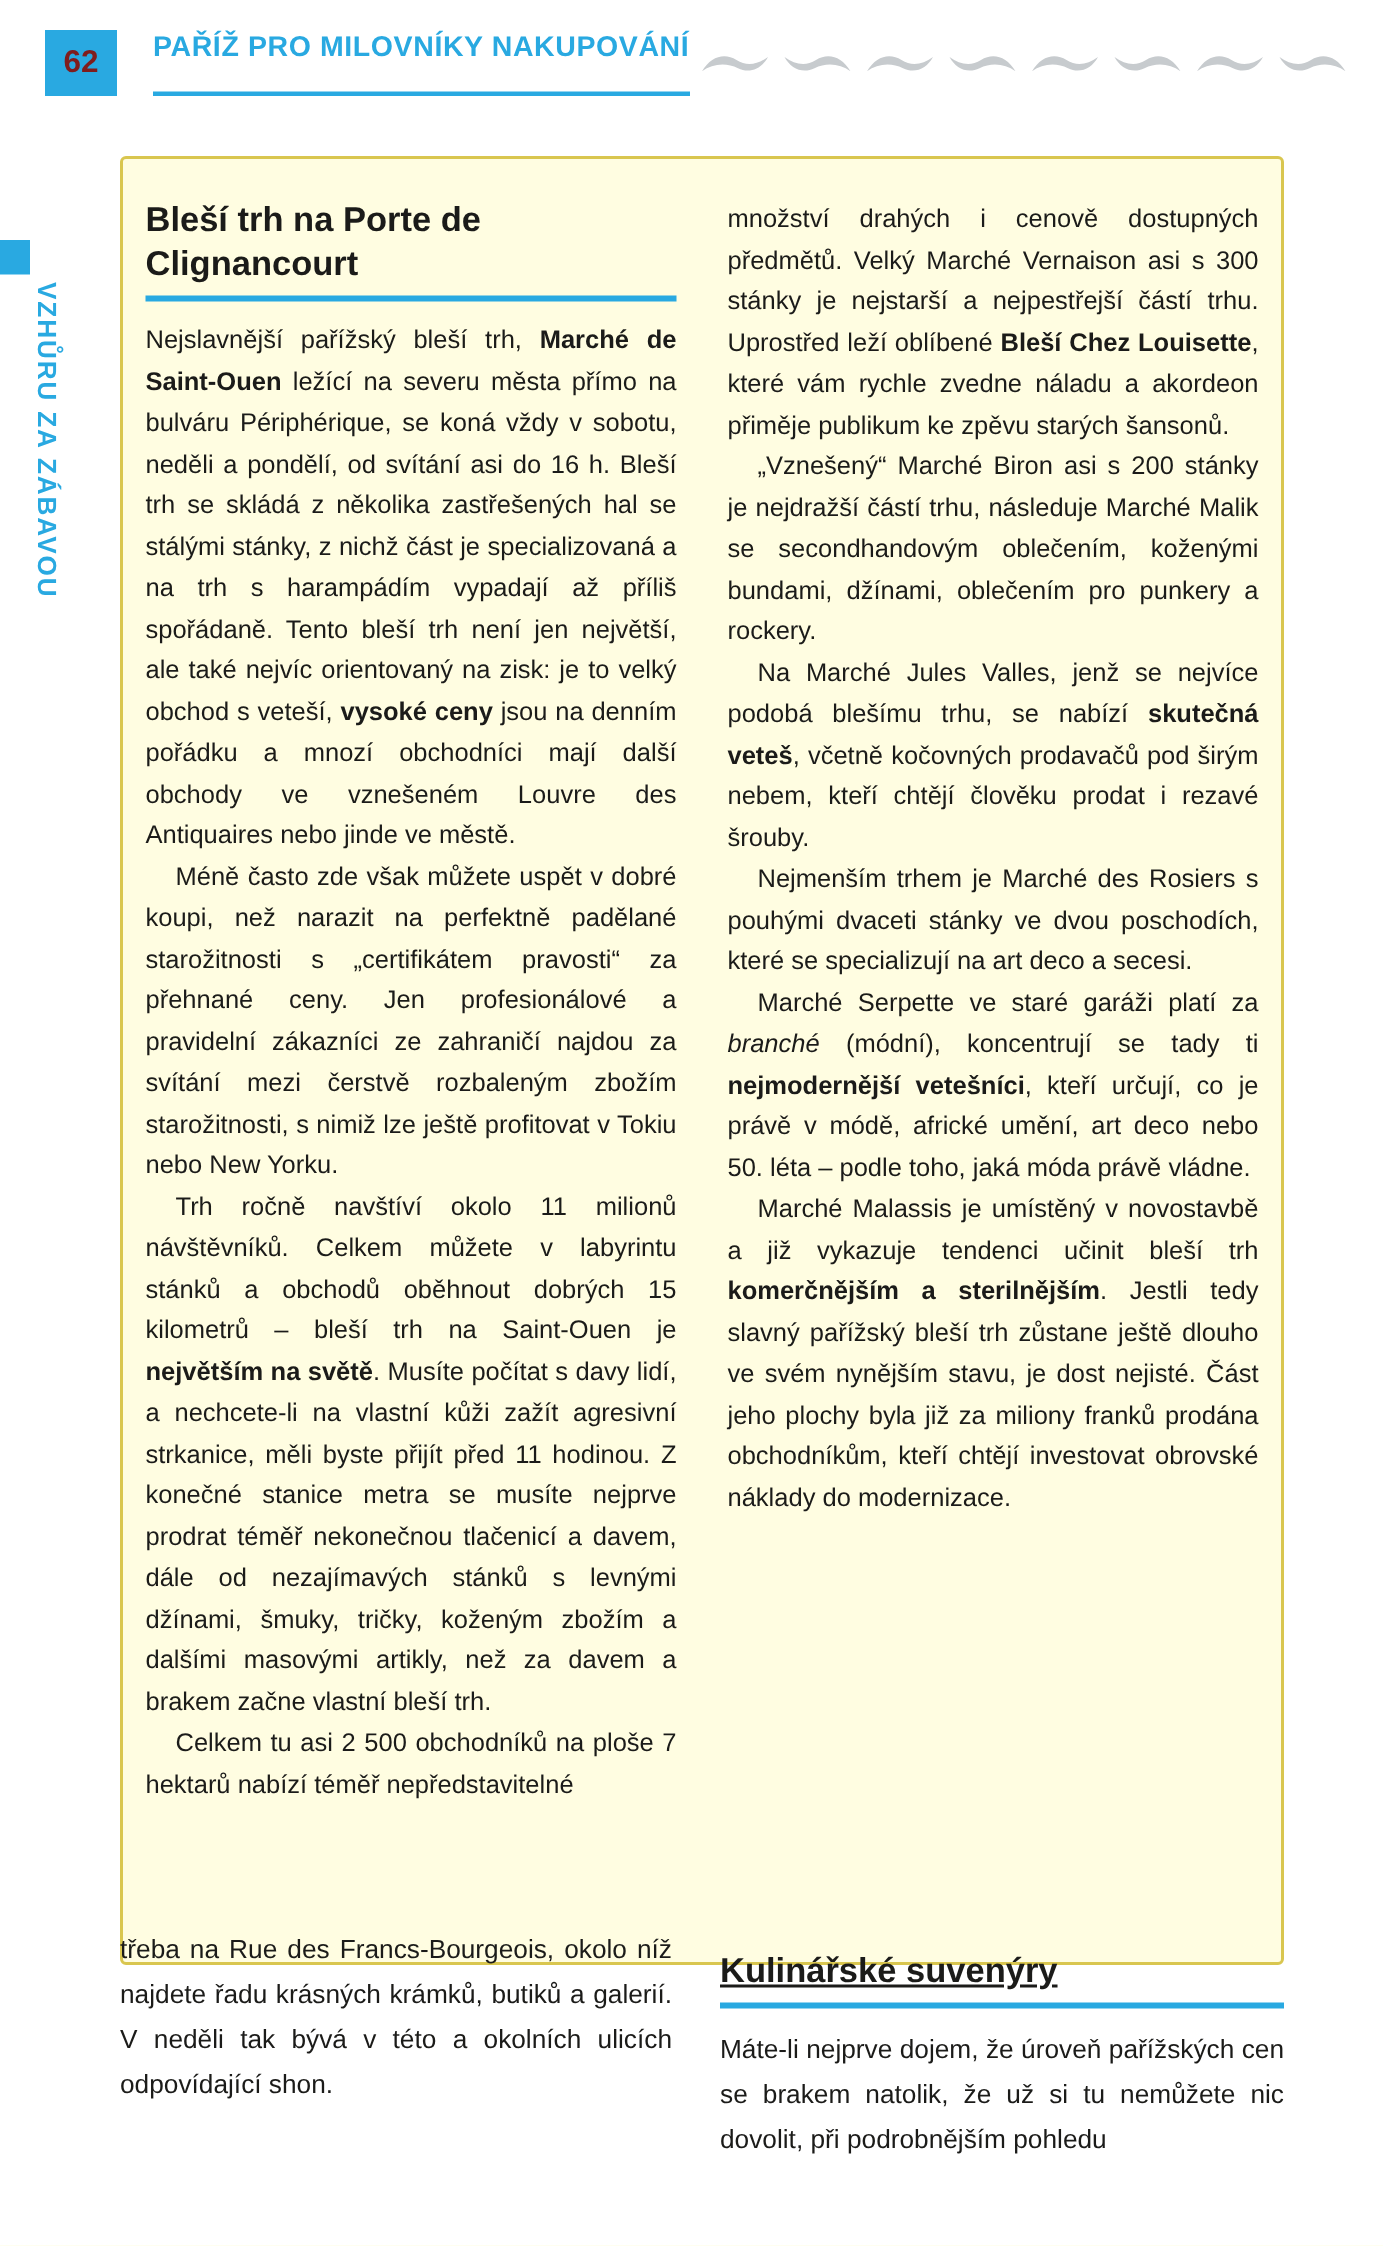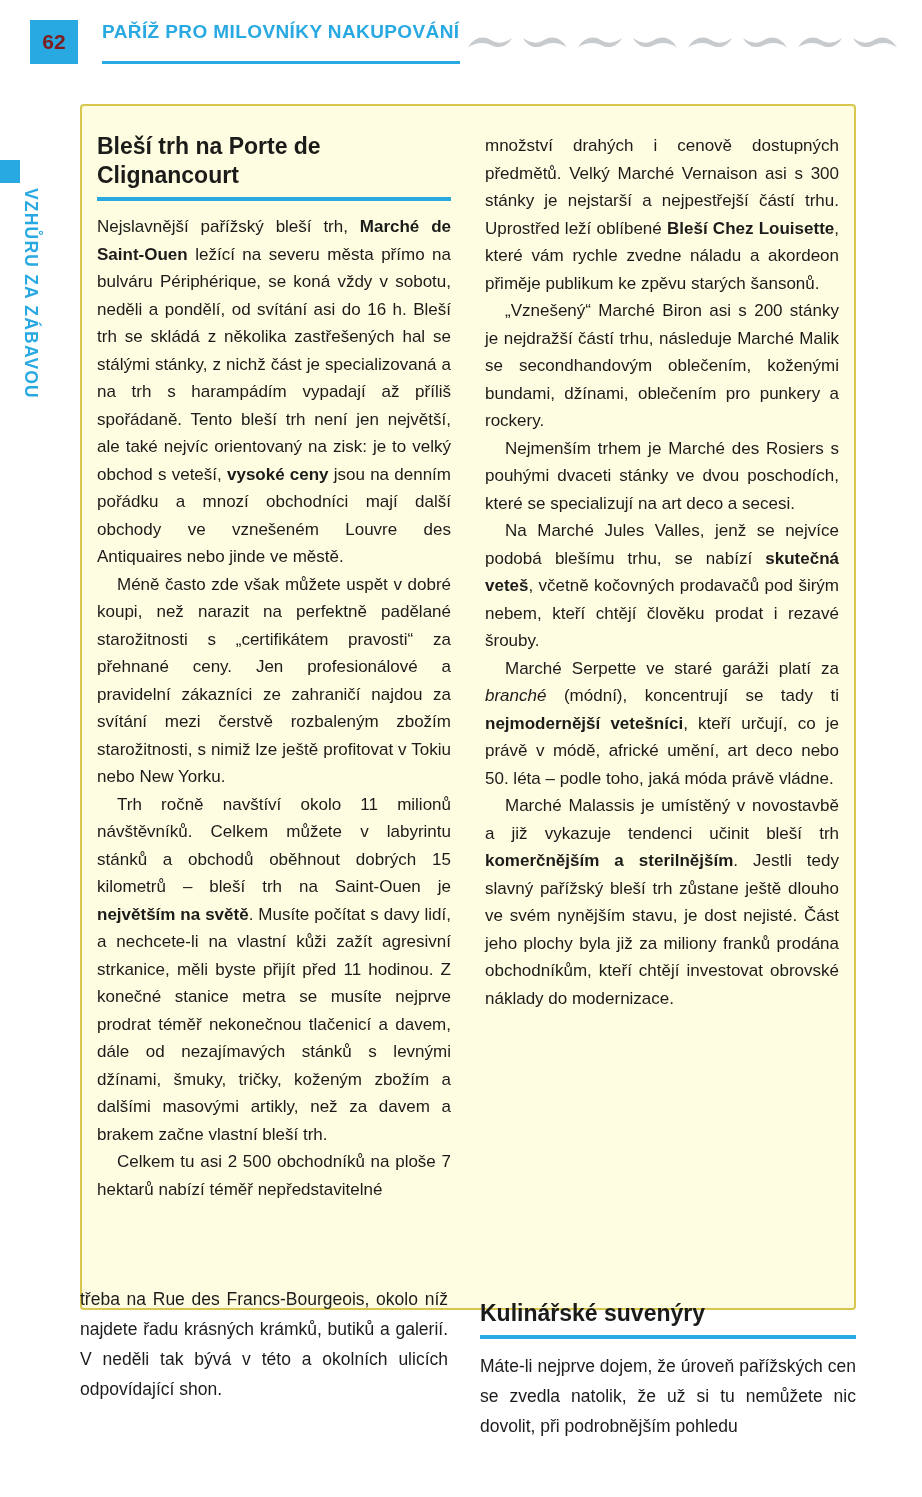--- a/index.html
+++ b/index.html
@@ -38,21 +38,21 @@
   .box-title{font-size:23px;font-weight:bold;line-height:1.24;margin:0;max-width:250px;color:var(--text);}
   .rule{height:4px;background:var(--blue);margin:8px 0 12px 0;}
   p.body{margin:0;font-size:17px;line-height:27.5px;text-align:justify;color:var(--text);
     hyphens:auto;-webkit-hyphens:auto;}
   p.ind{text-indent:20px;}
   .b{font-weight:bold;}
   .i{font-style:italic;}
   
   .below-left{position:absolute;left:80px;top:1284px;width:368px;}
   .below-right{position:absolute;left:480px;top:1300px;width:376px;}
-  .section-title{font-size:23px;font-weight:bold;margin:0;color:var(--text);}
+  .section-title{font-size:23px;font-weight:bold;margin:0;color:var(--text);text-decoration:underline;}
   .below-left p.body,.below-right p.body{font-size:17.5px;line-height:30px;}
 </style>
 </head>
 <body>
 
 <div class="header">
   <div class="pagenum">62</div>
   <div class="header-title">PAŘÍŽ PRO MILOVNÍKY NAKUPOVÁNÍ</div>
   <div class="ornaments">
     <span class="ornament">
@@ -106,28 +106,28 @@
     <h2 class="box-title">Bleší trh na Porte de Clignancourt</h2>
     <div class="rule"></div>
     <p class="body"><span>Nejslavnější pařížský bleší trh, </span><span class="b">Marché de Saint-Ouen</span><span> ležící na severu města přímo na bulváru Périphérique, se koná vždy v sobotu, neděli a pondělí, od svítání asi do 16 h. Bleší trh se skládá z několika zastřešených hal se stálými stánky, z nichž část je specializovaná a na trh s harampádím vypadají až příliš spořádaně. Tento bleší trh není jen největší, ale také nejvíc orientovaný na zisk: je to velký obchod s veteší, </span><span class="b">vysoké ceny</span><span> jsou na denním pořádku a mnozí obchodníci mají další obchody ve vznešeném Louvre des Antiquaires nebo jinde ve městě.</span></p>
     <p class="body ind"><span>Méně často zde však můžete uspět v dobré koupi, než narazit na perfektně padělané starožitnosti s „certifikátem pravosti“ za přehnané ceny. Jen profesionálové a pravidelní zákazníci ze zahraničí najdou za svítání mezi čerstvě rozbaleným zbožím starožitnosti, s nimiž lze ještě profitovat v Tokiu nebo New Yorku.</span></p>
     <p class="body ind"><span>Trh ročně navštíví okolo 11 milionů návštěvníků. Celkem můžete v labyrintu stánků a obchodů oběhnout dobrých 15 kilometrů – bleší trh na Saint-Ouen je </span><span class="b">největším na světě</span><span>. Musíte počítat s davy lidí, a nechcete-li na vlastní kůži zažít agresivní strkanice, měli byste přijít před 11 hodinou. Z konečné stanice metra se musíte nejprve prodrat téměř nekonečnou tlačenicí a davem, dále od nezajímavých stánků s levnými džínami, šmuky, tričky, koženým zbožím a dalšími masovými artikly, než za davem a brakem začne vlastní bleší trh.</span></p>
     <p class="body ind"><span>Celkem tu asi 2 500 obchodníků na ploše 7 hektarů nabízí téměř nepředstavitelné</span></p>
   </div>
   <div class="col">
     <p class="body"><span>množství drahých i cenově dostupných předmětů. Velký Marché Vernaison asi s 300 stánky je nejstarší a nejpestřejší částí trhu. Uprostřed leží oblíbené </span><span class="b">Bleší Chez Louisette</span><span>, které vám rychle zvedne náladu a akordeon přiměje publikum ke zpěvu starých šansonů.</span></p>
     <p class="body ind"><span>„Vznešený“ Marché Biron asi s 200 stánky je nejdražší částí trhu, následuje Marché Malik se secondhandovým oblečením, koženými bundami, džínami, oblečením pro punkery a rockery.</span></p>
+    <p class="body ind"><span>Na Marché Jules Valles, jenž se nejvíce podobá blešímu trhu, se nabízí </span><span class="b">skutečná veteš</span><span>, včetně kočovných prodavačů pod širým nebem, kteří chtějí člověku prodat i rezavé šrouby.</span></p>
     <p class="body ind"><span>Nejmenším trhem je Marché des Rosiers s pouhými dvaceti stánky ve dvou poschodích, které se specializují na art deco a secesi.</span></p>
-    <p class="body ind"><span>Na Marché Jules Valles, jenž se nejvíce podobá blešímu trhu, se nabízí </span><span class="b">skutečná veteš</span><span>, včetně kočovných prodavačů pod širým nebem, kteří chtějí člověku prodat i rezavé šrouby.</span></p>
     <p class="body ind"><span>Marché Serpette ve staré garáži platí za </span><span class="i">branché</span><span> (módní), koncentrují se tady ti </span><span class="b">nejmodernější vetešníci</span><span>, kteří určují, co je právě v módě, africké umění, art deco nebo 50. léta – podle toho, jaká móda právě vládne.</span></p>
     <p class="body ind"><span>Marché Malassis je umístěný v novostavbě a již vykazuje tendenci učinit bleší trh </span><span class="b">komerčnějším a sterilnějším</span><span>. Jestli tedy slavný pařížský bleší trh zůstane ještě dlouho ve svém nynějším stavu, je dost nejisté. Část jeho plochy byla již za miliony franků prodána obchodníkům, kteří chtějí investovat obrovské náklady do modernizace.</span></p>
   </div>
 </div>
 
 <div class="below-left">
   <p class="body">třeba na Rue des Francs-Bourgeois, okolo níž najdete řadu krásných krámků, butiků a galerií. V neděli tak bývá v této a okolních ulicích odpovídající shon.</p>
 </div>
 
 <div class="below-right">
   <h2 class="section-title">Kulinářské suvenýry</h2>
   <div class="rule"></div>
-  <p class="body">Máte-li nejprve dojem, že úroveň pařížských cen se zvedla natolik, že už si tu nemůžete nic dovolit, při podrobnějším pohledu</p>
+  <p class="body">Máte-li nejprve dojem, že úroveň pařížských cen se brakem natolik, že už si tu nemůžete nic dovolit, při podrobnějším pohledu</p>
 </div>
 
 </body></html>

